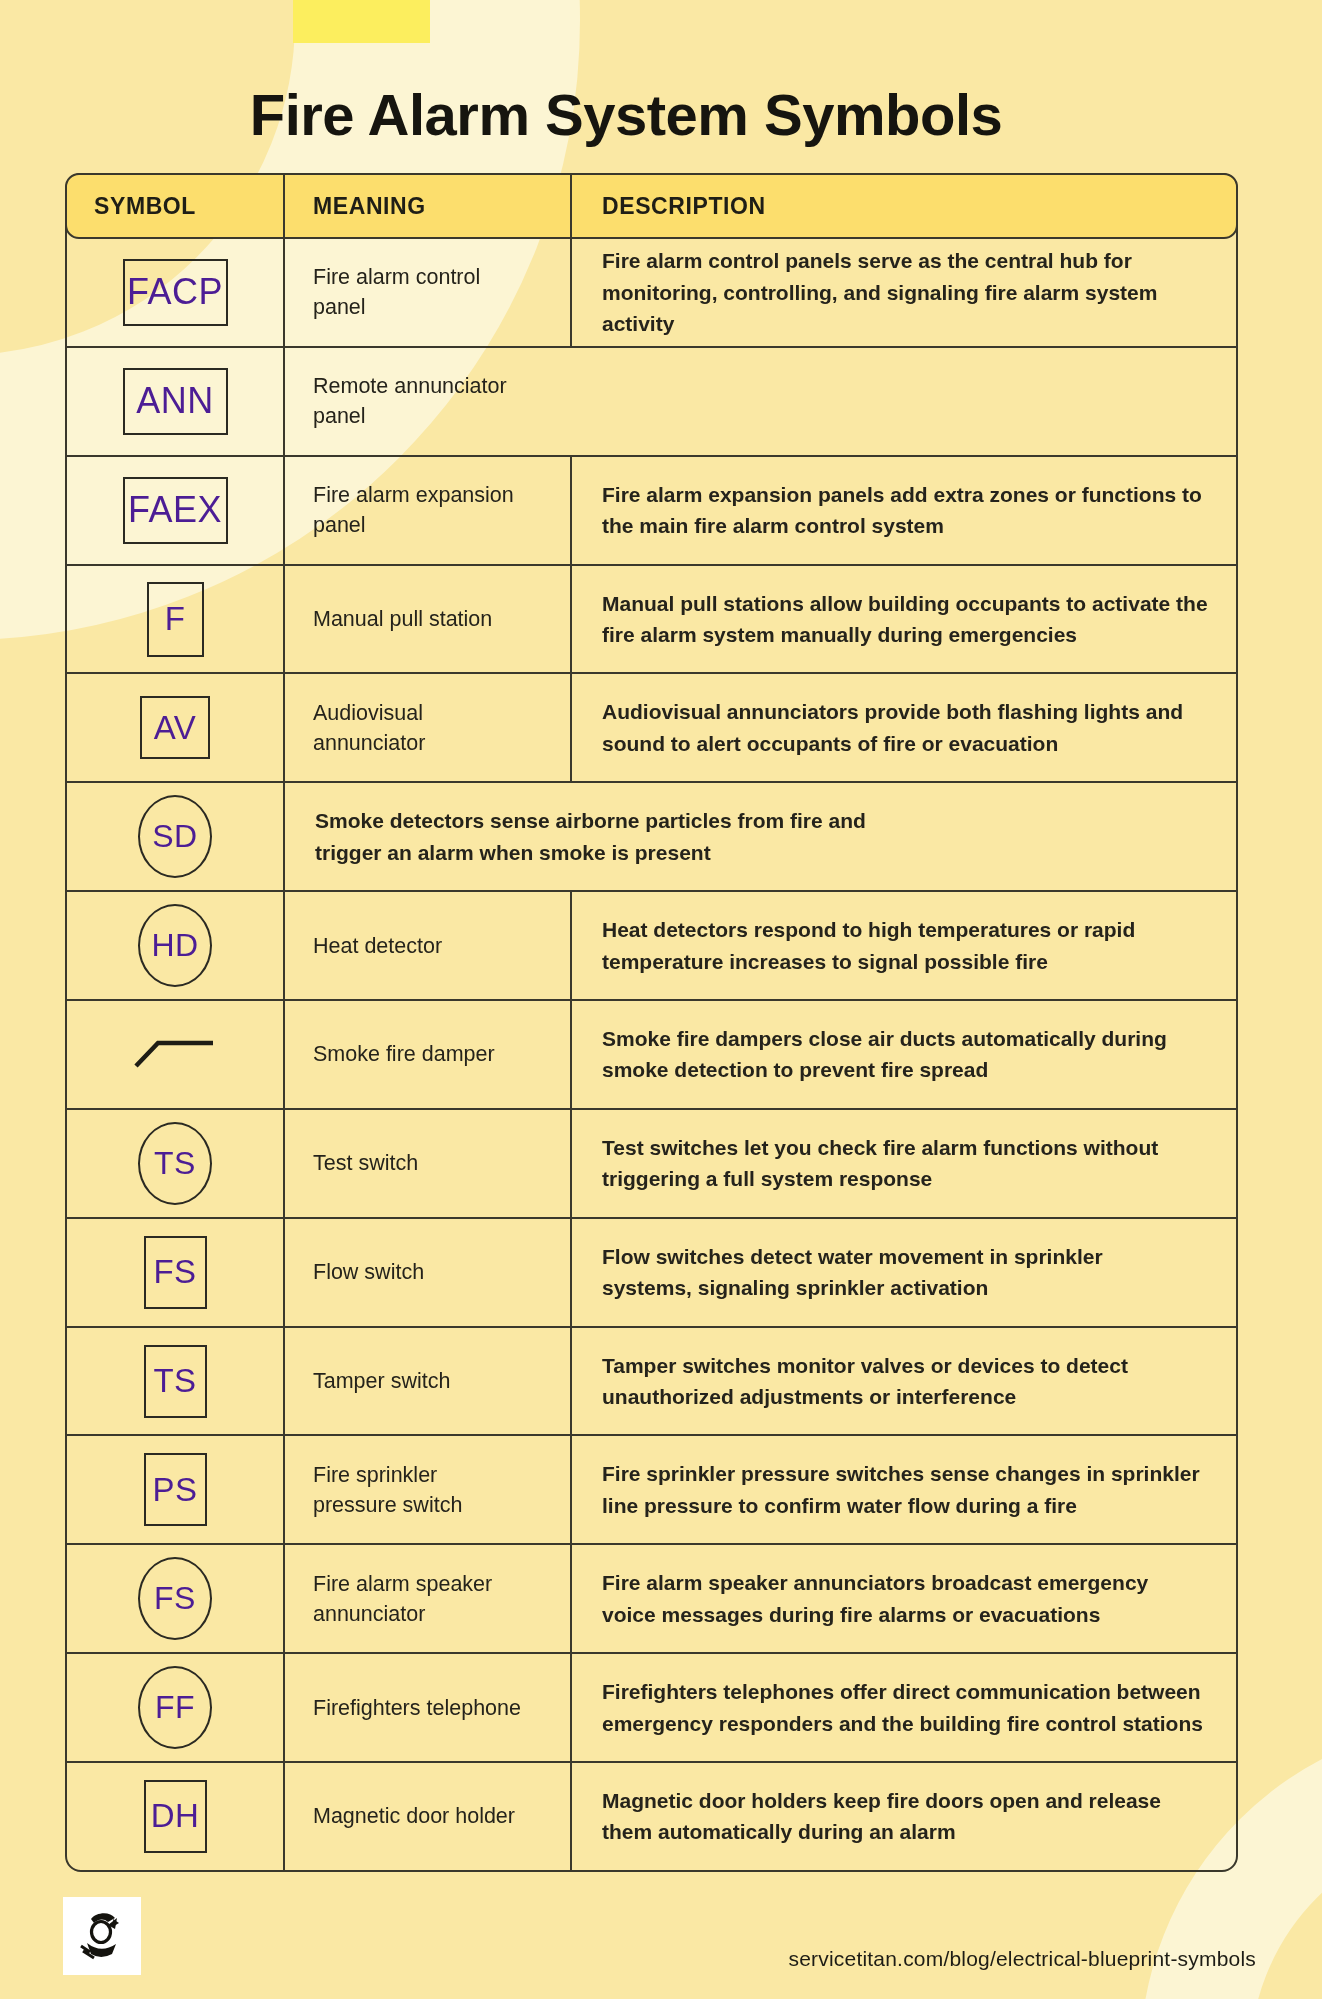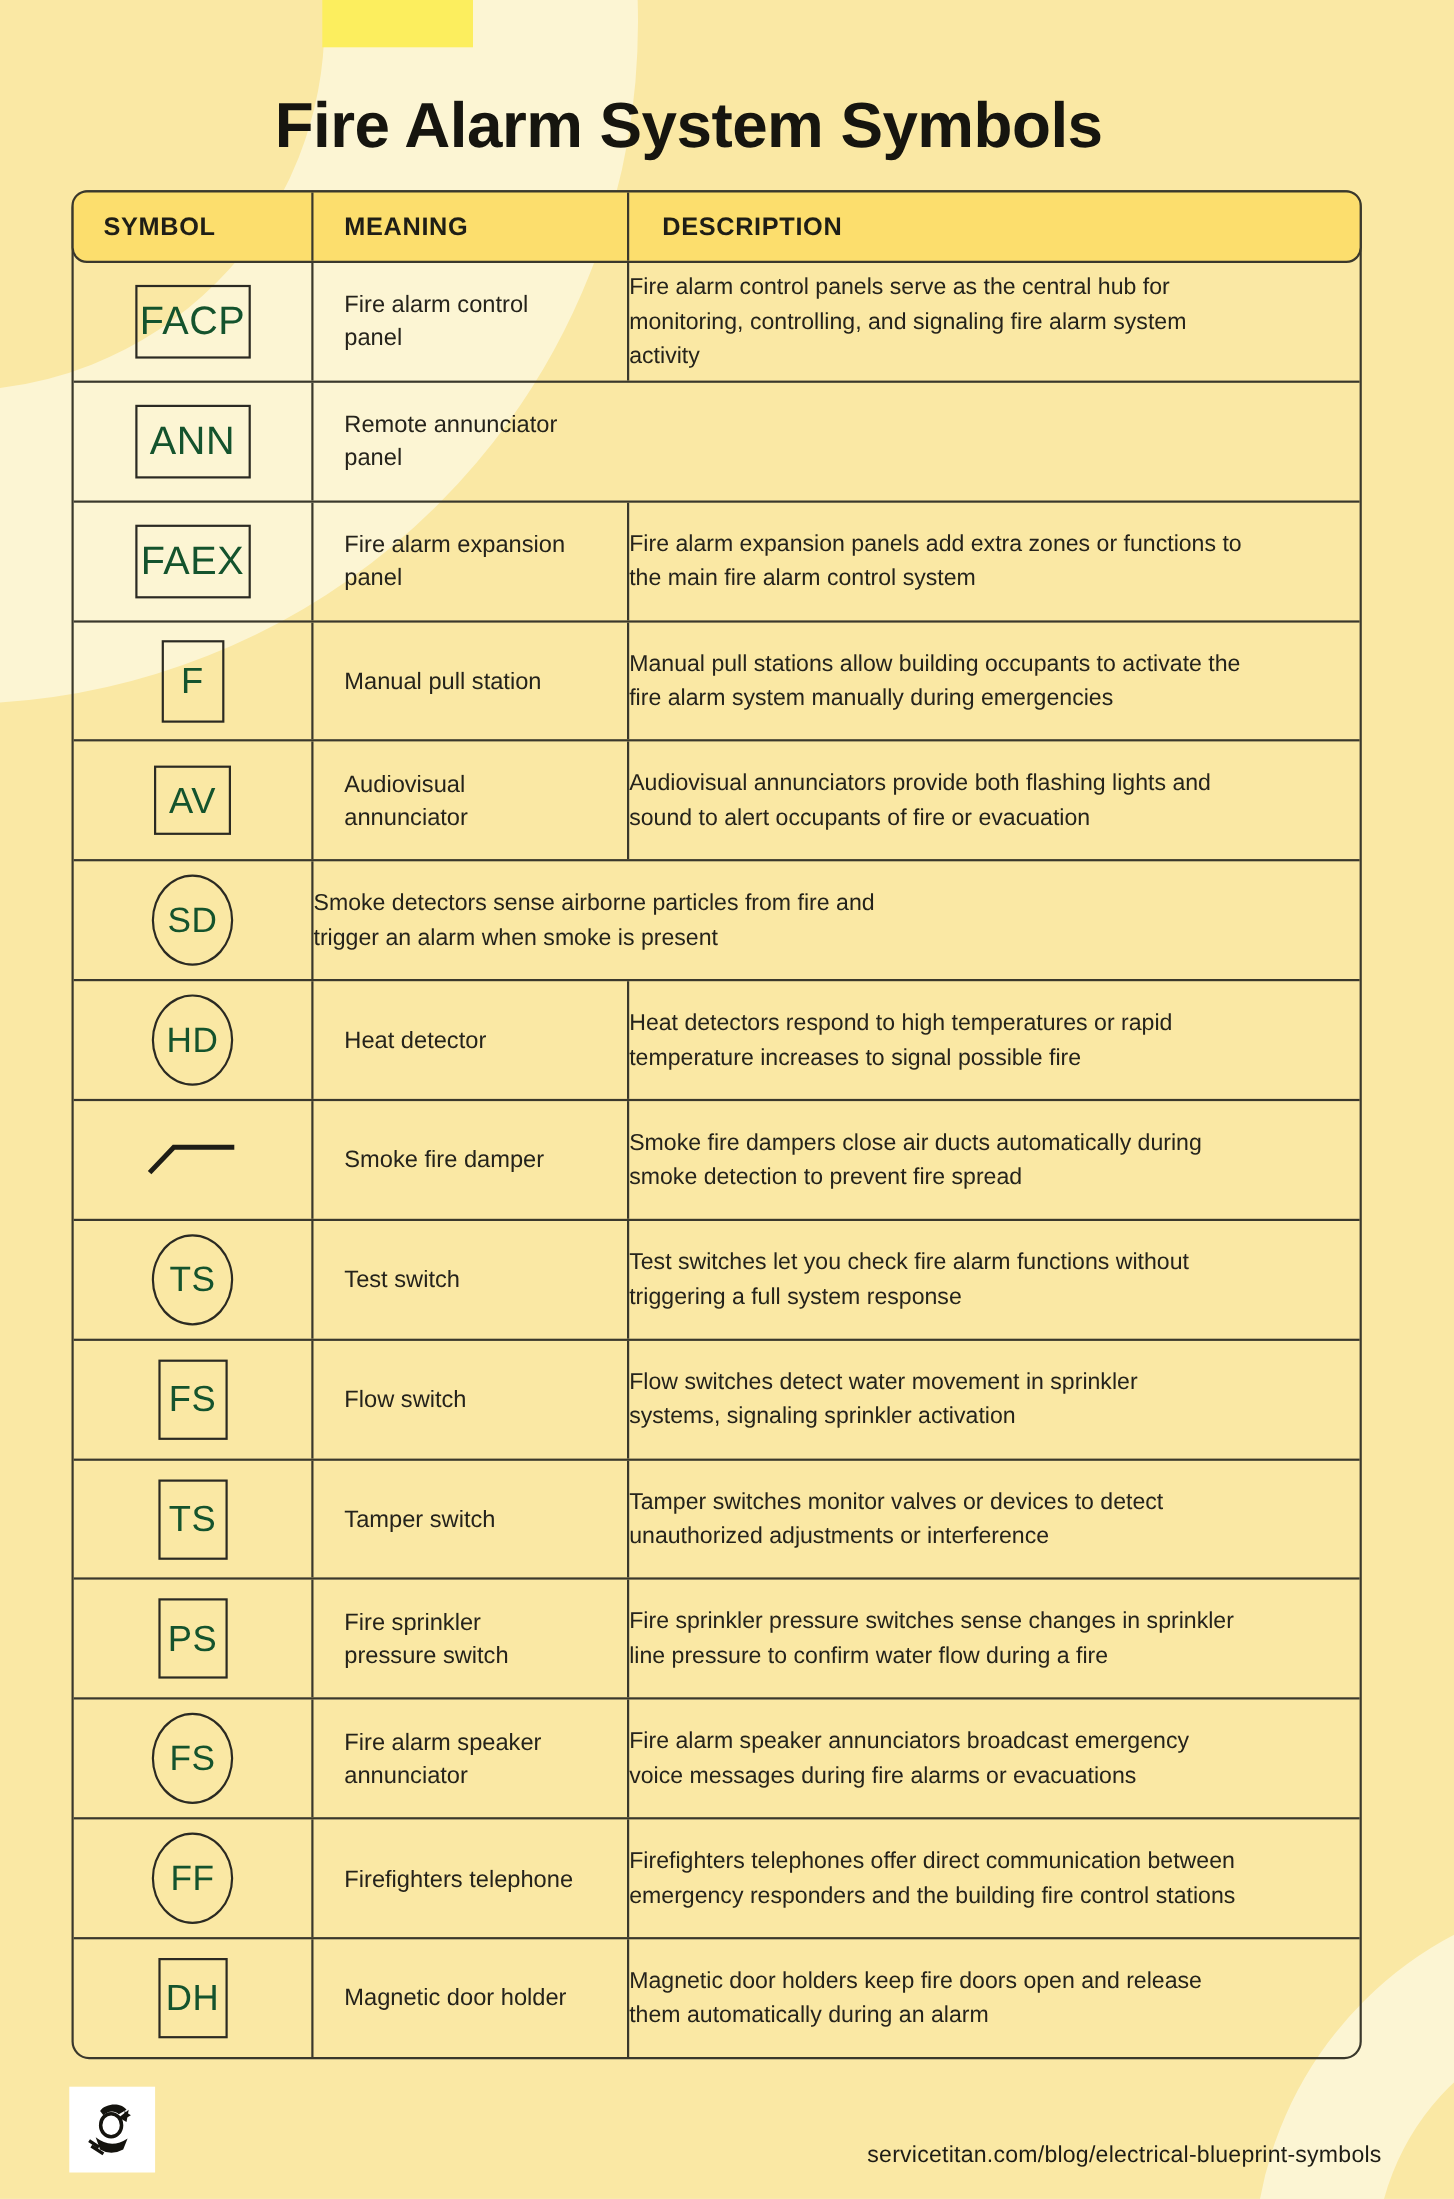--- a/index.html
+++ b/index.html
@@ -53,27 +53,27 @@
   .th.c3{padding-left:30px; border-left:2px solid #3A382C;}
   .tbody{
     position:absolute; top:64px; bottom:0; left:0; right:0;
     display:flex; flex-direction:column;
   }
   .trow{flex:1 1 0; display:flex; border-top:2px solid #3A382C; box-sizing:border-box;}
   .trow:first-child{border-top:none;}
   .td{box-sizing:border-box; display:flex; align-items:center;}
   .td.c1{justify-content:center;}
   .td.c2{padding-left:28px; padding-right:42px; border-left:2px solid #3A382C;}
-  .td.c3{padding-right:22px; border-left:2px solid #3A382C;}
+  .td.c3{padding-left:30px; padding-right:22px; border-left:2px solid #3A382C;font-weight:bold;}
   .meaning{font-size:21.5px; line-height:30px; color:#25231B; white-space:pre-line;}
   .desc{font-size:21px; line-height:31.5px; color:#25231B; white-space:pre-line;}
   
   .shape{
     display:flex; align-items:center; justify-content:center;
-    border:2.5px solid #2B2A22; color:#14532d;
+    border:2.5px solid #2B2A22; color:#4c1d95;
     font-size:36px; font-weight:400; letter-spacing:0.5px;
     box-sizing:border-box; background:transparent;
   }
   .shape.rect-wide{width:105px; height:67px;}
   .shape.rect-tall{width:57px; height:75px; font-size:33px;}
   .shape.square{width:70px; height:63px; font-size:33px;}
   .shape.square-tall{width:63px; height:73px; font-size:33px;}
   .shape.circle{width:74px; height:83px; border-radius:50%; font-size:32px;}
   .shape.damper{border:none; width:84px; height:38px;}
   

